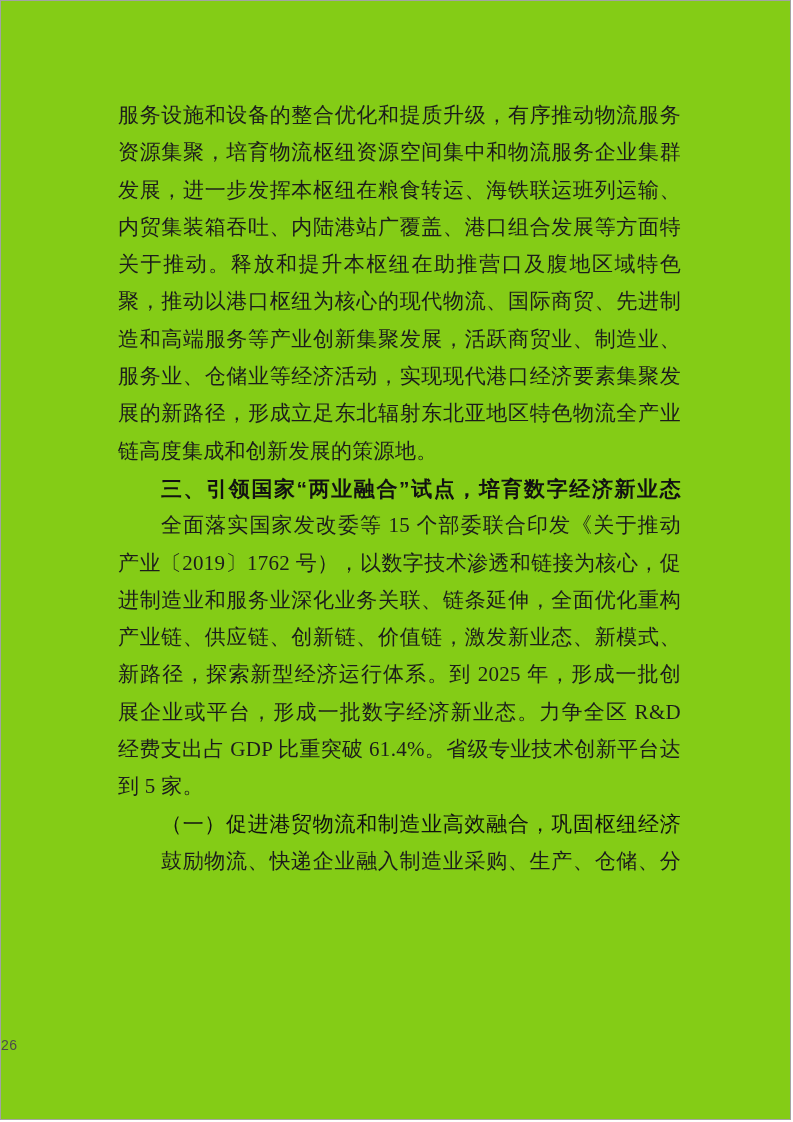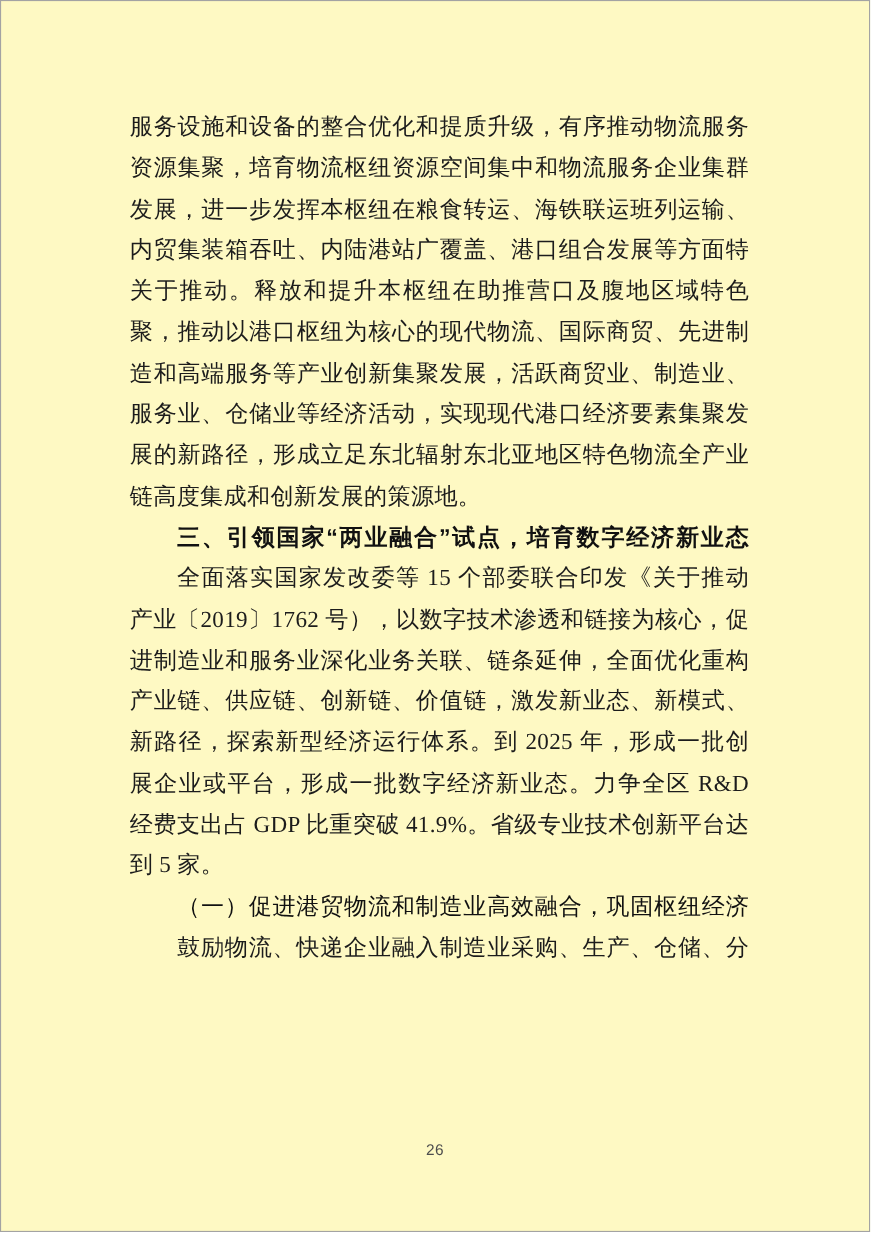--- a/index.html
+++ b/index.html
@@ -11,21 +11,21 @@
     overflow: hidden;
     font-family: "Liberation Serif", "DejaVu Serif", serif;
     color: #1c1c1c;
   }
   .page {
     position: absolute;
     left: 0; top: 0;
     width: 791px;
     height: 1120px;
     border: 1px solid #a3a3a3;
-    background: #fef9c3;
+    background: #84cc16;
     box-sizing: border-box;
   }
   .text-block {
     position: absolute;
     left: 117px;
     top: 96px;
     width: 563px;
   }
   .ln {
     font-size: 21px;
@@ -49,21 +49,21 @@
   }
   .ln.hd2 {
     font-weight: 400;
     color: #111111;
   }
   .page-num {
     position: absolute;
     top: 1036px;
     left: 0;
     width: 100%;
-    text-align: center;
+    text-align: left;
     font-family: "Liberation Sans", "DejaVu Sans", sans-serif;
     font-size: 14px;
     color: #4d4d4d;
     letter-spacing: 0.5px;
   }
 </style>
 </head>
 <body>
 
 <div class="page">
@@ -81,21 +81,21 @@
     <div class="ln end">链高度集成和创新发展的策源地。</div>
 
     <div class="ln hd1 ind">三、引领国家“两业融合”试点，培育数字经济新业态</div>
 
     <div class="ln ind">全面落实国家发改委等 15 个部委联合印发《关于推动</div>
     <div class="ln">产业〔2019〕1762 号），以数字技术渗透和链接为核心，促</div>
     <div class="ln">进制造业和服务业深化业务关联、链条延伸，全面优化重构</div>
     <div class="ln">产业链、供应链、创新链、价值链，激发新业态、新模式、</div>
     <div class="ln">新路径，探索新型经济运行体系。到 2025 年，形成一批创</div>
     <div class="ln">展企业或平台，形成一批数字经济新业态。力争全区 R&amp;D</div>
-    <div class="ln">经费支出占 GDP 比重突破 41.9%。省级专业技术创新平台达</div>
+    <div class="ln">经费支出占 GDP 比重突破 61.4%。省级专业技术创新平台达</div>
     <div class="ln end">到 5 家。</div>
 
     <div class="ln hd2 ind">（一）促进港贸物流和制造业高效融合，巩固枢纽经济</div>
 
     <div class="ln ind">鼓励物流、快递企业融入制造业采购、生产、仓储、分</div>
 
   </div>
 
   <div class="page-num">26</div>
 </div>

